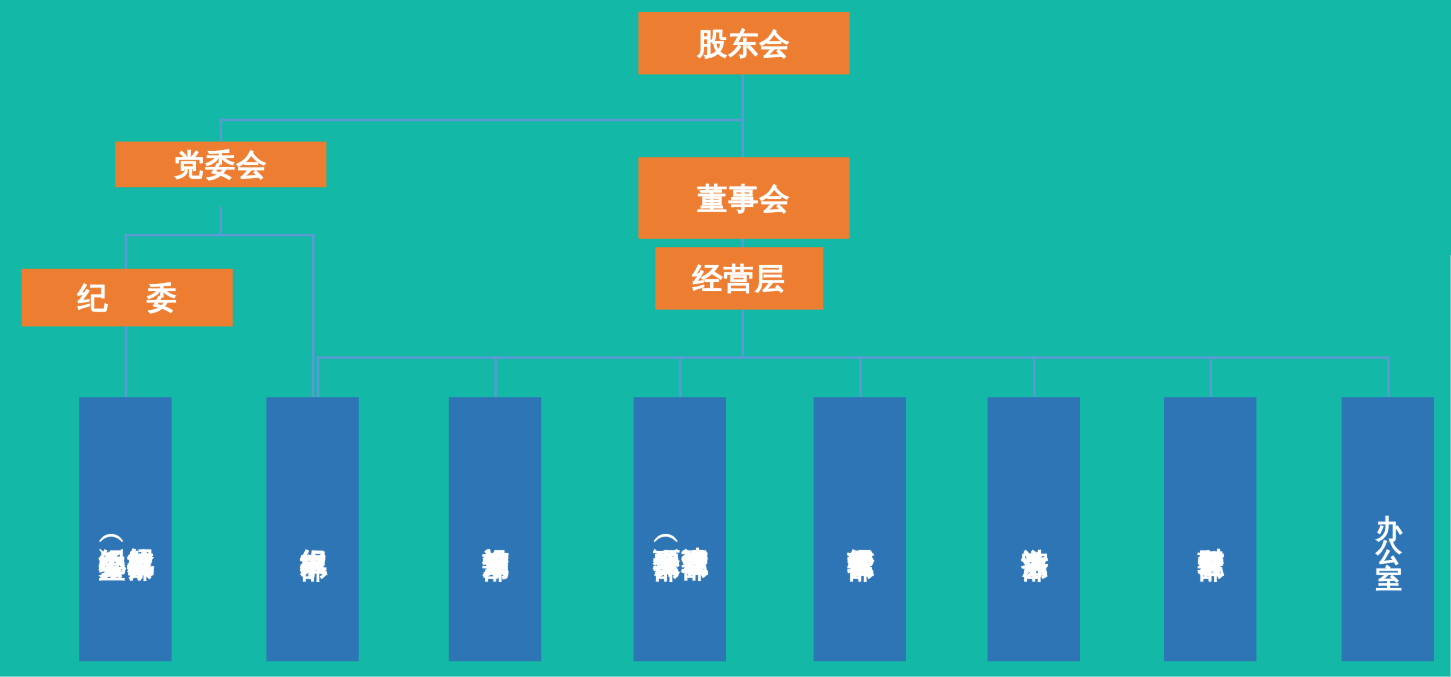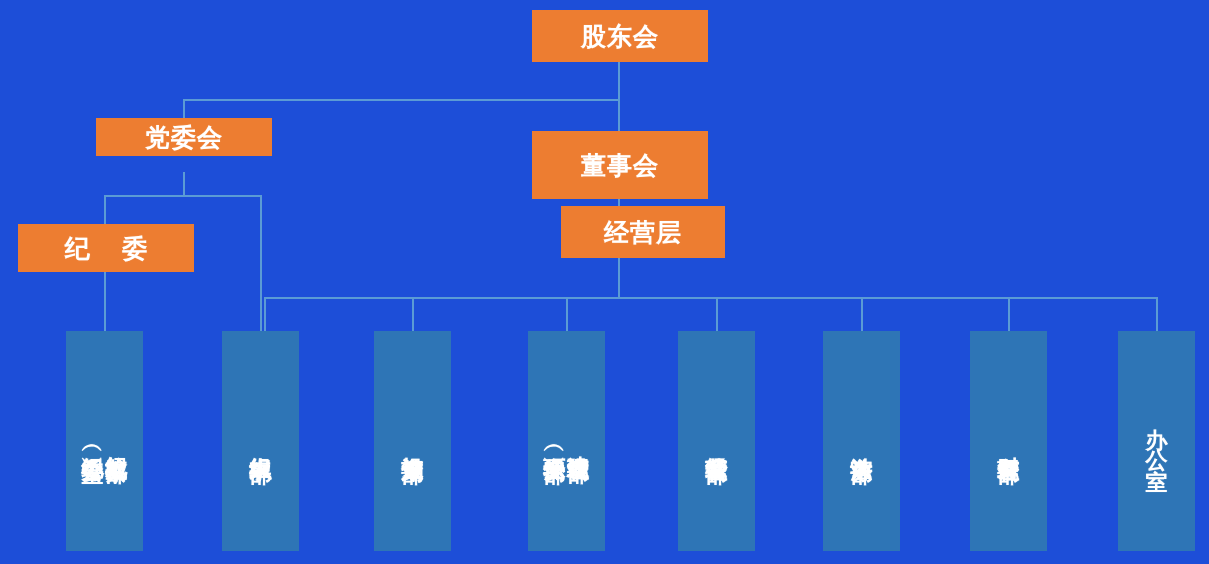--- a/index.html
+++ b/index.html
@@ -8,21 +8,21 @@
     padding: 0;
     background: #ffffff;
   }
   body {
     font-family: "DejaVu Sans", "Liberation Sans", sans-serif;
   }
   #chart-root {
     position: relative;
     width: 1209px;
     height: 564px;
-    background: #1d4ed8;
+    background: #14b8a6;
     overflow: hidden;
   }
 
   
   .line {
     position: absolute;
     background: #5B9BD5;
   }
   .line.h { height: 2px; }
   .line.v { width: 2px; }
@@ -119,21 +119,21 @@
   </div>
 
   <div class="node orange horiz" style="left:96px; top:118px; width:176px; height:38px;">
     <span>党委会</span>
   </div>
 
   <div class="node orange horiz" style="left:532px; top:131px; width:176px; height:68px;">
     <span>董事会</span>
   </div>
 
-  <div class="node orange horiz" style="left:561px; top:206px; width:164px; height:52px;">
+  <div class="node orange horiz" style="left:546px; top:206px; width:140px; height:52px;">
     <span>经营层</span>
   </div>
 
   <div class="node orange horiz spaced" style="left:18px; top:224px; width:176px; height:48px;">
     <span>纪 委</span>
   </div>
 
   <div class="node blue vert" style="left:66px; top:331px; width:77px; height:220px;">
     <div class="vstack">
       <span class="vcol">纪检监察部</span>

